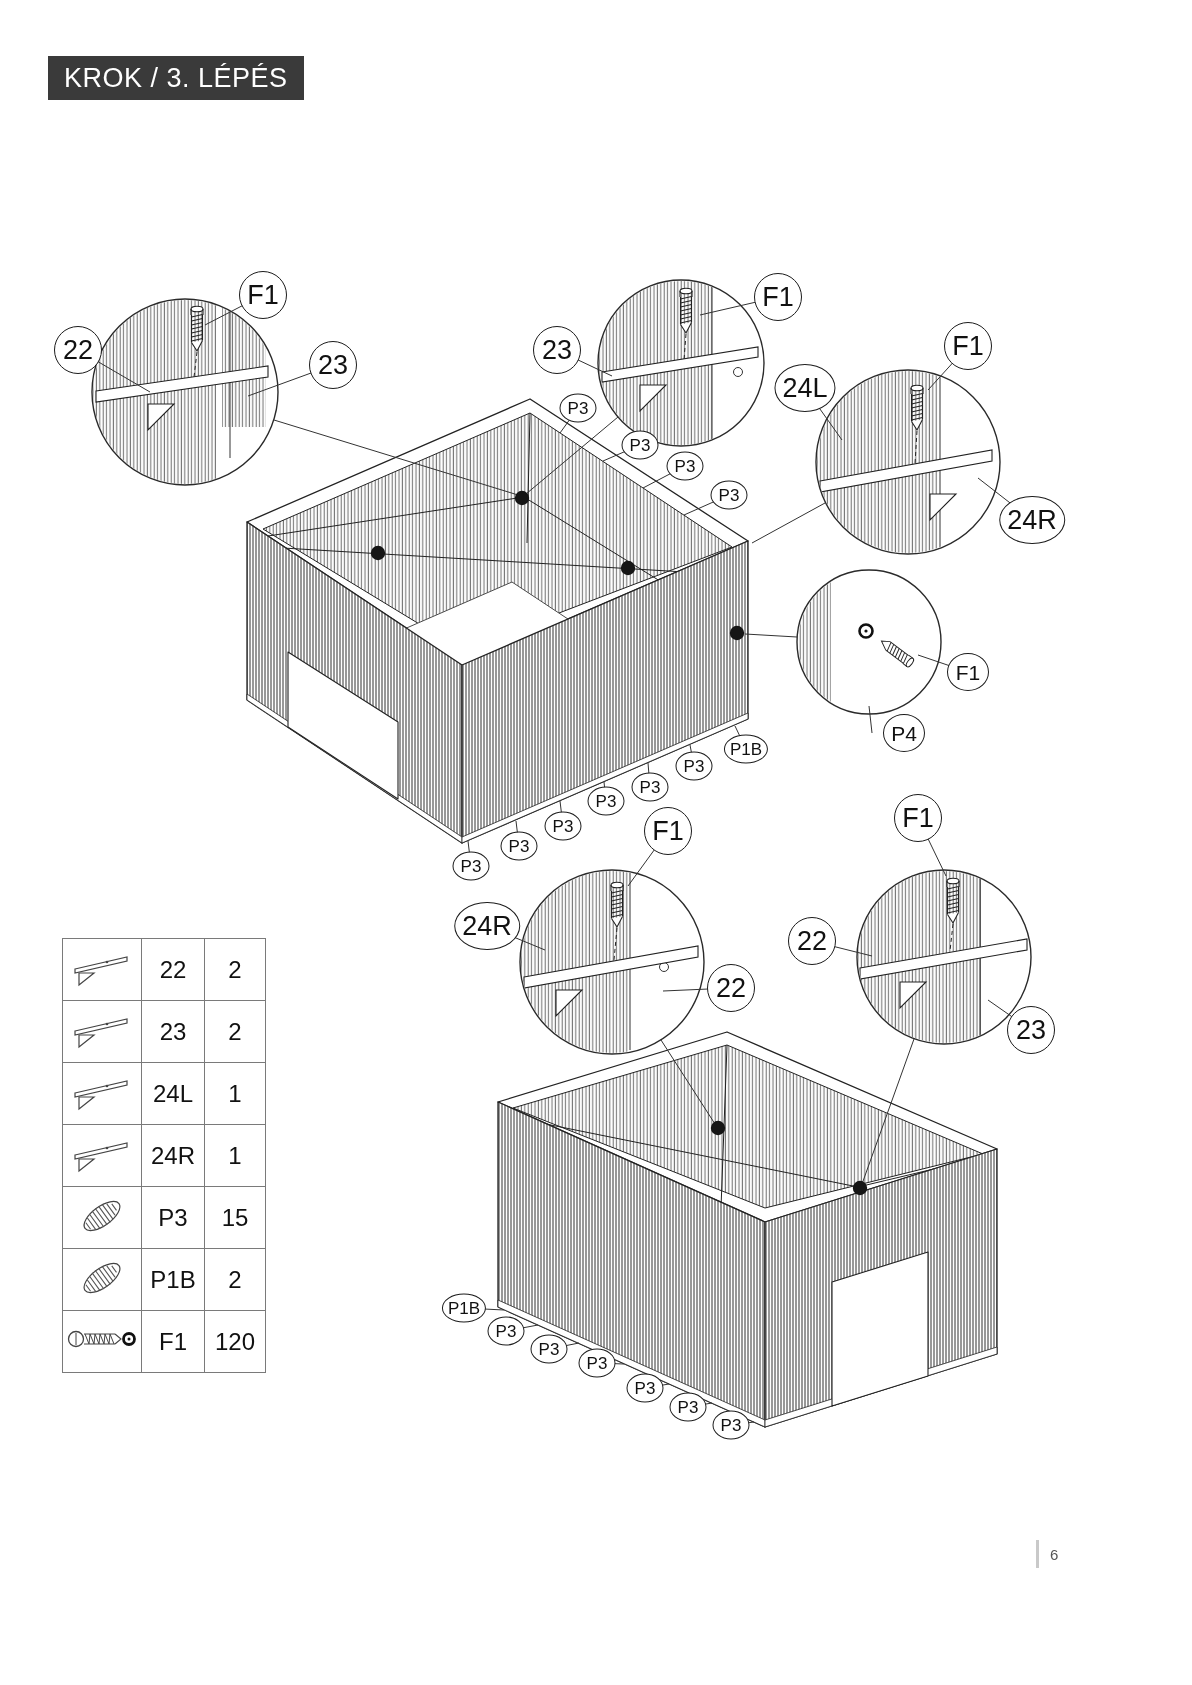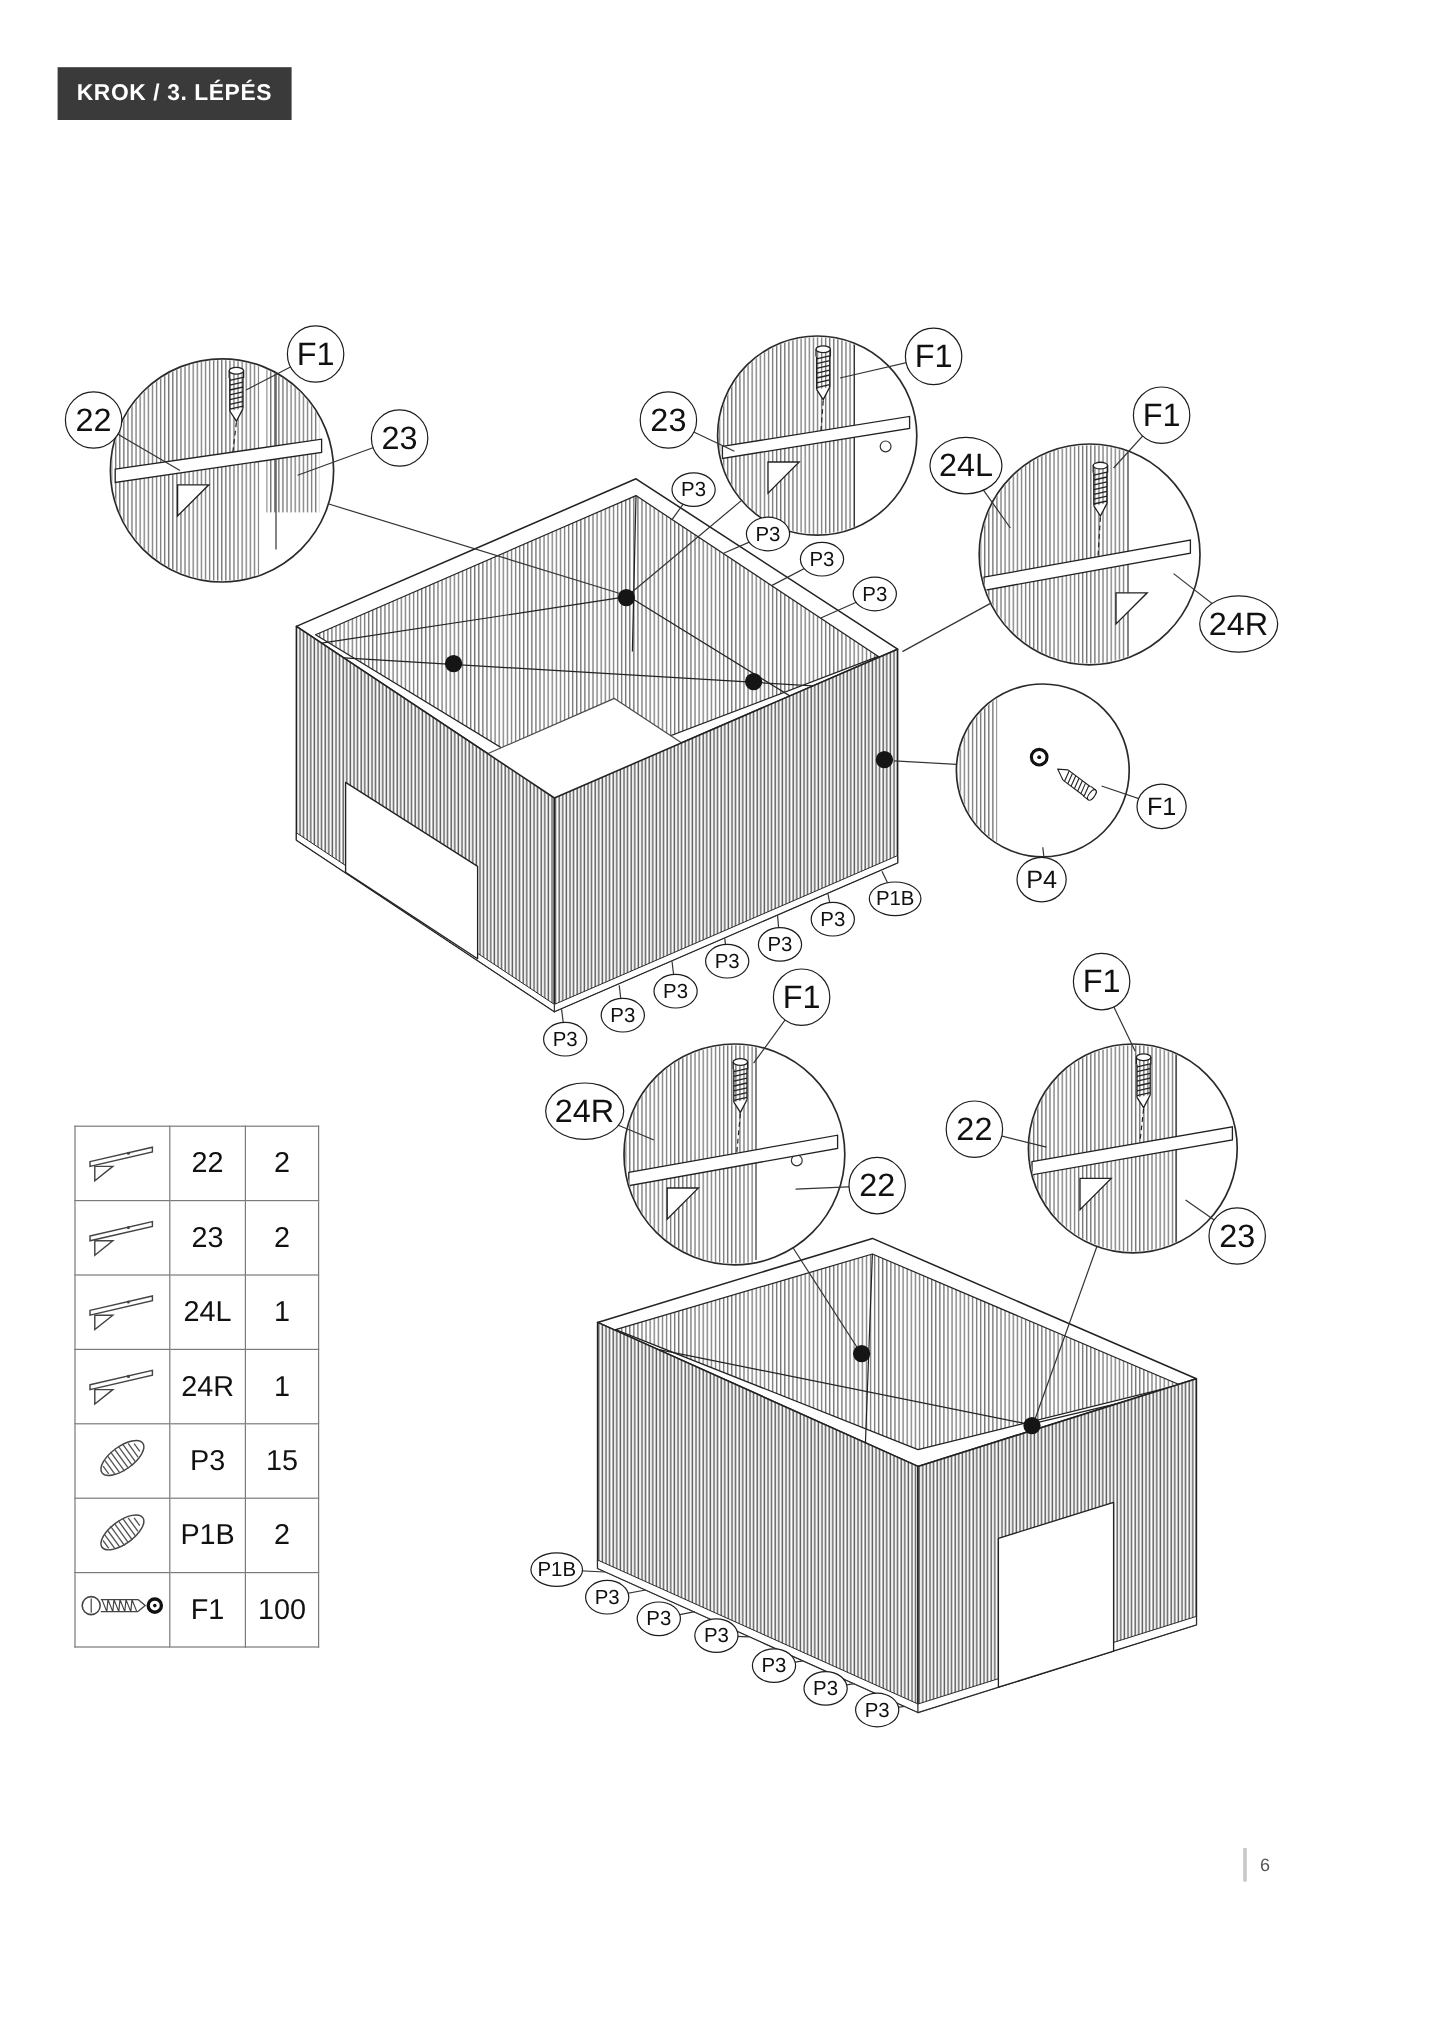--- a/index.html
+++ b/index.html
@@ -1,19 +1,19 @@
 <!DOCTYPE html>
 <html><head>
 <meta charset="utf-8">
 <style>
   html,body{margin:0;padding:0;background:#fff;}
   .page{position:relative;width:1192px;height:1685px;background:#fff;
         font-family:"Liberation Sans",sans-serif;overflow:hidden;}
   .badge{position:absolute;left:48px;top:56px;height:44px;background:#3a3a3a;color:#fff;
-         display:flex;align-items:center;padding:0 16px;font-size:19px;font-weight:bold;
+         display:flex;align-items:center;padding:0 16px;font-size:27px;font-weight:normal;
          letter-spacing:.5px;}
   .diagram{position:absolute;left:0;top:0;}
   .co{position:absolute;transform:translate(-50%,-50%);background:#fff;color:#111;
       border:1.7px solid #1c1c1c;border-radius:50%;display:flex;align-items:center;
       justify-content:center;line-height:1;z-index:5;box-sizing:border-box;}
   .lg{min-width:48px;height:48px;font-size:27px;padding:0 7px;}
   .md{min-width:42px;height:38px;font-size:21px;padding:0 6px;}
   .sm{min-width:37px;height:29px;font-size:17px;padding:0 5px;border-width:1.3px;}
   .parts{position:absolute;left:62px;top:938px;border-collapse:collapse;font-size:24px;
          color:#111;z-index:4;background:#fff;}
@@ -239,21 +239,21 @@
 
   <div class="co lg" style="left:263px;top:295px">F1</div>
   <div class="co lg" style="left:78px;top:350px">22</div>
   <div class="co lg" style="left:333px;top:365px">23</div>
   <div class="co lg" style="left:557px;top:350px">23</div>
   <div class="co lg" style="left:778px;top:297px">F1</div>
   <div class="co lg" style="left:968px;top:346px">F1</div>
   <div class="co lg" style="left:805px;top:388px">24L</div>
   <div class="co lg" style="left:1032px;top:520px">24R</div>
   <div class="co md" style="left:968px;top:672px">F1</div>
-  <div class="co md" style="left:868px;top:733px">P4</div>
+  <div class="co md" style="left:904px;top:733px">P4</div>
 
   <div class="co sm" style="left:578px;top:408px">P3</div>
   <div class="co sm" style="left:640px;top:445px">P3</div>
   <div class="co sm" style="left:685px;top:466px">P3</div>
   <div class="co sm" style="left:729px;top:495px">P3</div>
   <div class="co sm" style="left:746px;top:749px">P1B</div>
   <div class="co sm" style="left:694px;top:766px">P3</div>
   <div class="co sm" style="left:650px;top:787px">P3</div>
   <div class="co sm" style="left:606px;top:801px">P3</div>
   <div class="co sm" style="left:563px;top:826px">P3</div>
@@ -338,20 +338,20 @@
               <circle cx="11" cy="25" r="7.5" fill="#fff" stroke="#444" stroke-width="1.3"></circle>
               <line x1="11" y1="19" x2="11" y2="31" stroke="#444" stroke-width="1"></line>
               <line x1="19" y1="20" x2="50" y2="20" stroke="#444" stroke-width="1"></line>
               <line x1="19" y1="30" x2="50" y2="30" stroke="#444" stroke-width="1"></line>
               <path d="M20,20 L24,30 L25,20 L29,30 L30,20 L34,30 L35,20 L39,30 L40,20 L44,30 L45,20 L49,30" fill="none" stroke="#444" stroke-width="1"></path>
               <path d="M50,20 L56,25 L50,30" fill="none" stroke="#444" stroke-width="1.1"></path>
               <circle cx="64" cy="25" r="5.5" fill="none" stroke="#111" stroke-width="2.8"></circle>
               <circle cx="64" cy="25" r="1.5" fill="#111"></circle>
             </svg></td>
         <td class="c-id">F1</td>
-        <td class="c-qty">100</td>
+        <td class="c-qty">120</td>
       </tr>
     </tbody>
   </table>
 
   <div class="pagenum">6</div>
 
 </div>
 
 </body></html>

